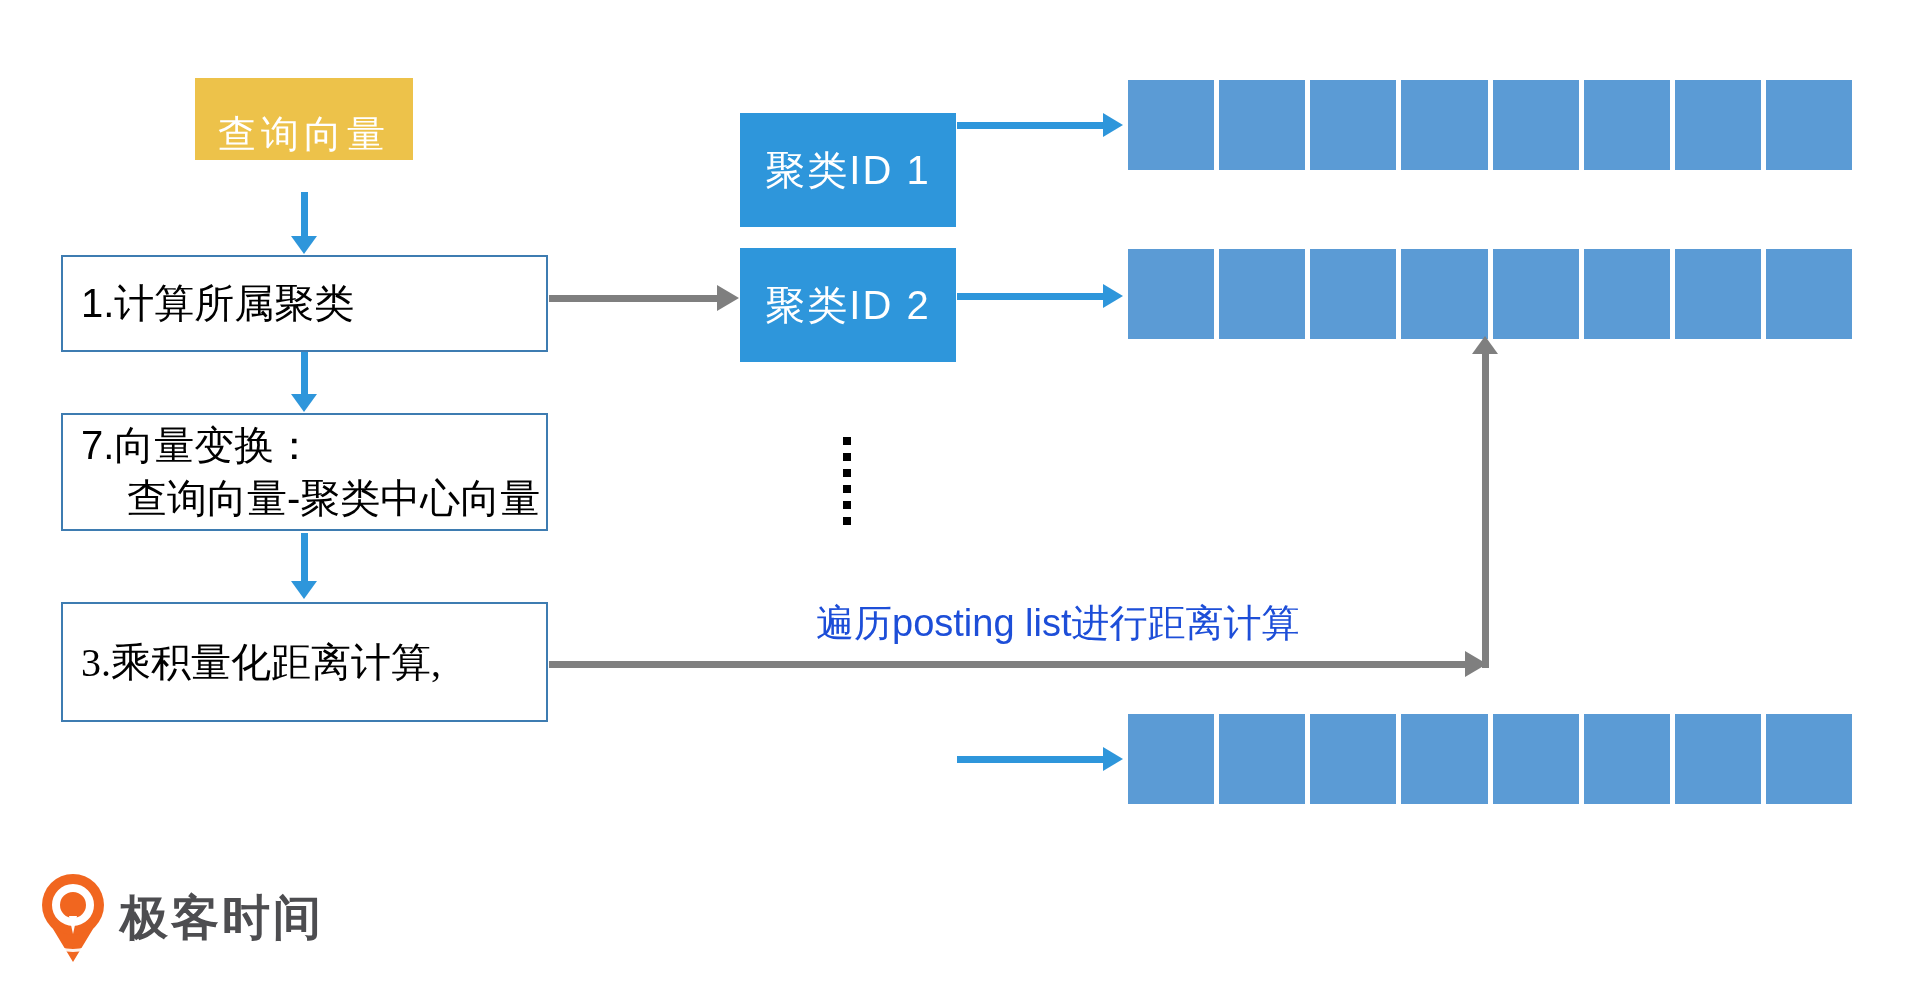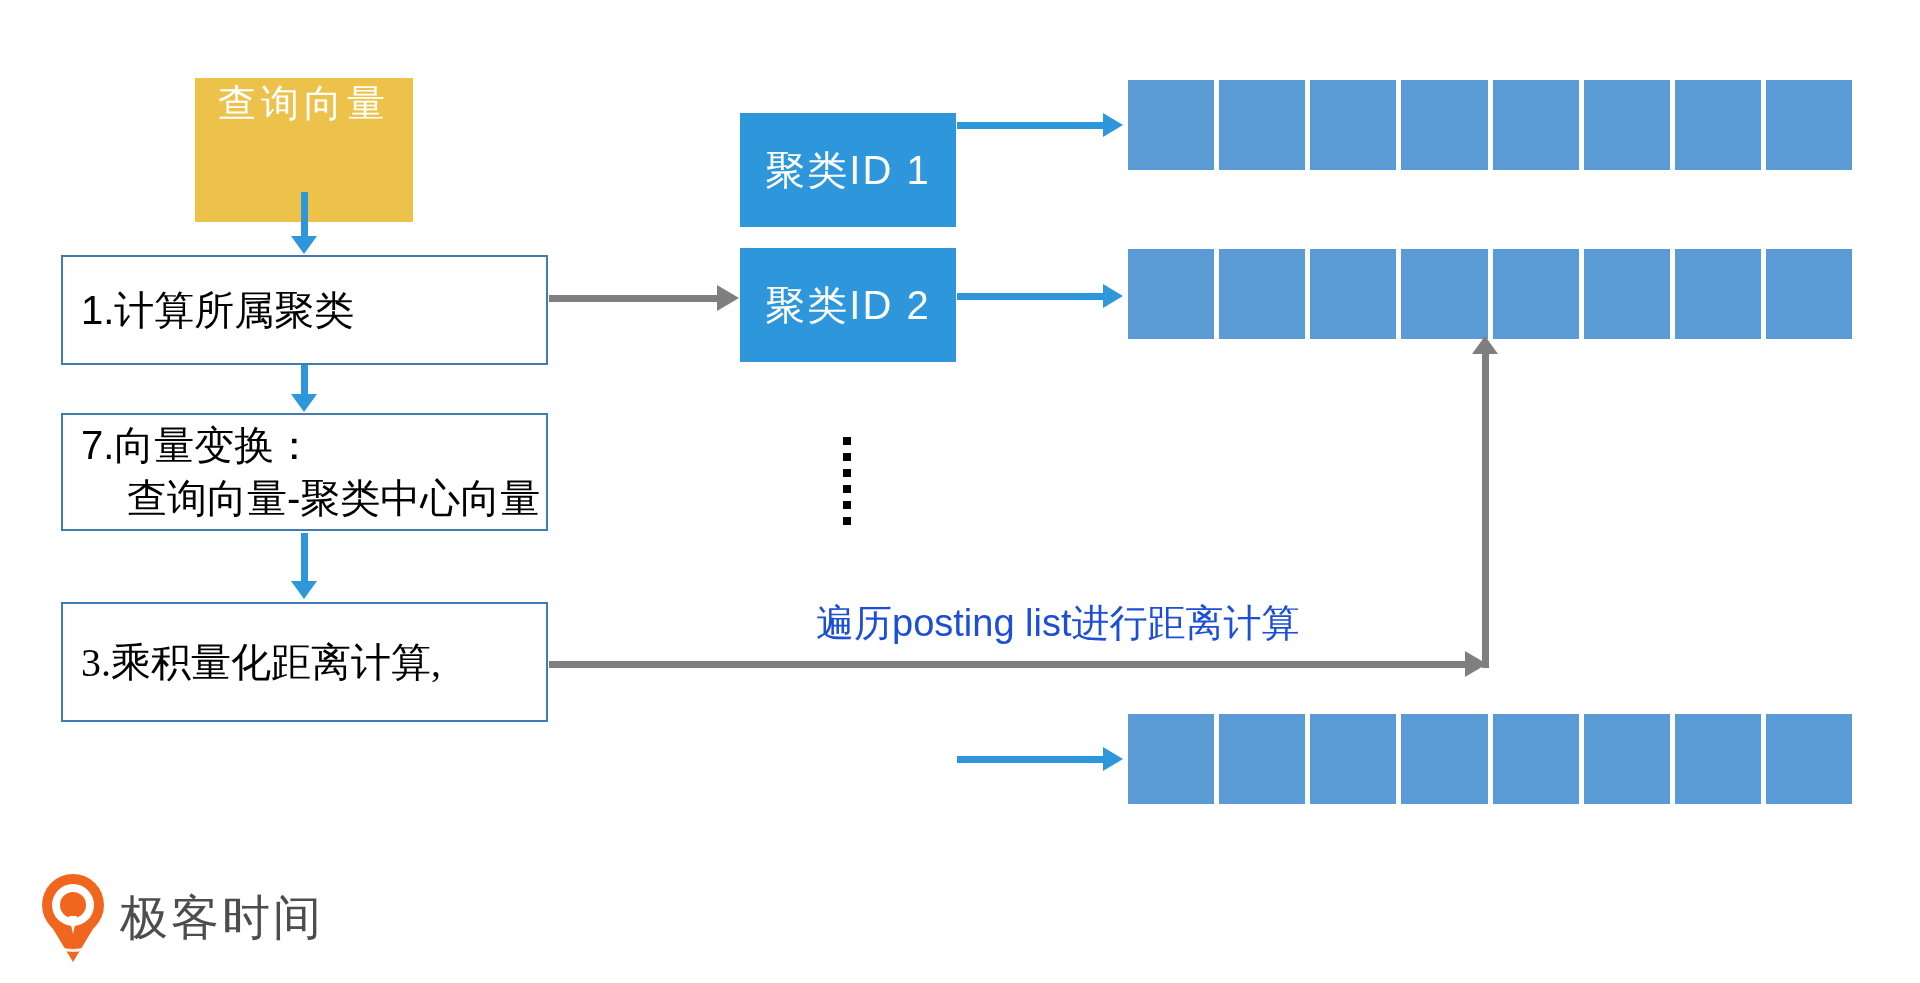--- a/index.html
+++ b/index.html
@@ -5,34 +5,34 @@
   html,body{margin:0;padding:0;background:#fff;}
   body{
     width:1920px;height:983px;overflow:hidden;
     font-family:"Liberation Sans","DejaVu Sans",sans-serif;
     color:#000;
   }
   .canvas{position:relative;width:1920px;height:983px;background:#fff;}
 
   
   .query-box{
-    position:absolute;left:195px;top:78px;width:218px;height:144px;
+    position:absolute;left:195px;top:78px;width:218px;height:82px;
     background:var(--yellow);
-    display:flex;align-items:flex-start;justify-content:center;
+    display:flex;align-items:flex-end;justify-content:center;
     color:#fff;font-size:38px;letter-spacing:5px;
   }
   .step-box{
     position:absolute;left:61px;width:487px;
     background:#fff;border:2px solid var(--border-blue);
     box-sizing:border-box;
     display:flex;flex-direction:column;justify-content:center;
     font-size:40px;line-height:53px;color:#000;
     padding-left:18px;
   }
-  .step-1{top:255px;height:110px;}
+  .step-1{top:255px;height:97px;}
   .step-2{top:413px;height:118px;}
   .step-3{top:602px;height:120px;font-family:Liberation Serif, serif;}
   .step-line-2{padding-left:46px;}
 
   
   .cluster-box{
     position:absolute;left:740px;width:216px;height:114px;
     background:var(--bright-blue);
     display:flex;align-items:center;justify-content:center;
     color:#fff;font-size:40px;letter-spacing:2px;
@@ -103,21 +103,21 @@
   .dot{width:8px;height:8px;background:#000;}
 
   
   .traverse-label{
     position:absolute;left:816px;top:598px;
     font-size:38px;color:#1d4ed8;white-space:nowrap;
   }
 
   
   .logo{position:absolute;left:40px;top:872px;display:flex;align-items:center;gap:14px;}
-  .logo-text{font-size:48px;font-weight:400;color:var(--logo-text);letter-spacing:3px;}
+  .logo-text{font-size:48px;font-weight:700;color:var(--logo-text);letter-spacing:3px;}
 </style>
 </head>
 <body>
 
 <div class="canvas">
 
   <div class="query-box">
     <span>查询向量</span>
   </div>
 

